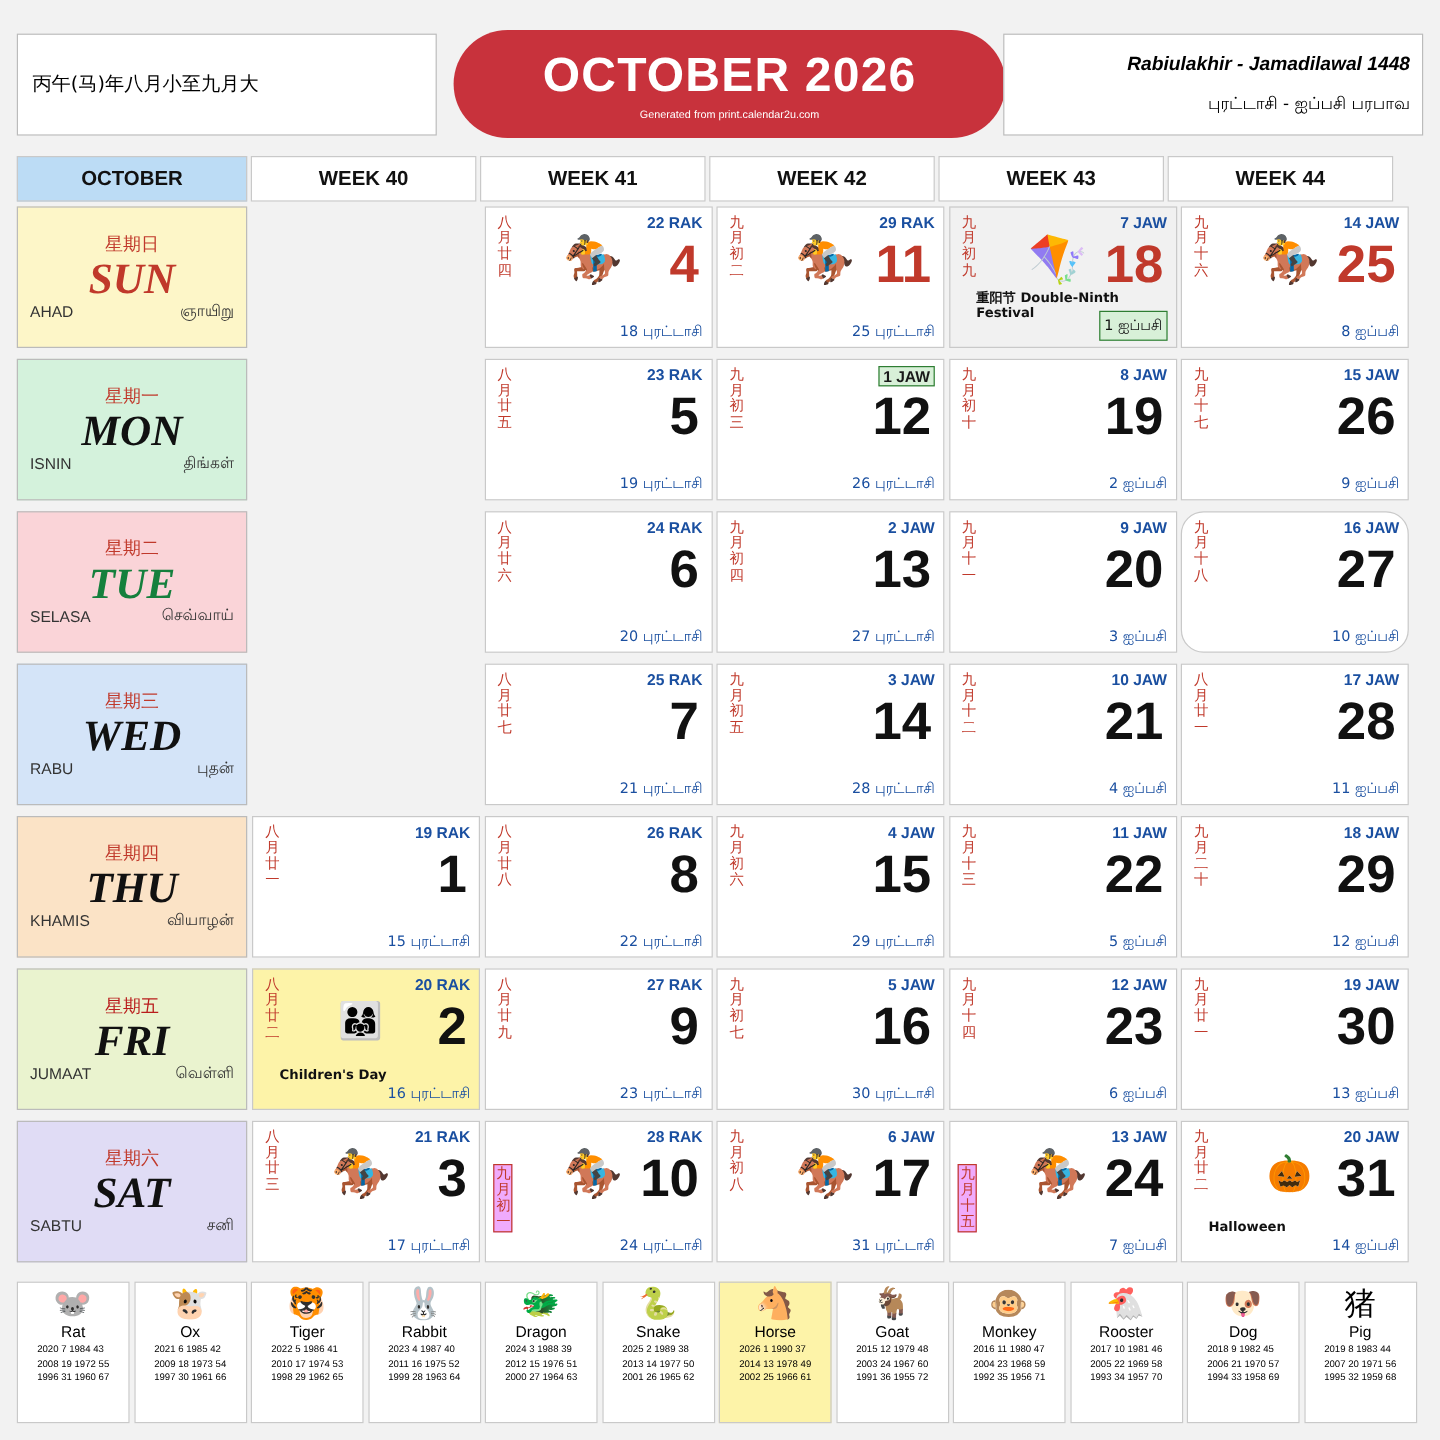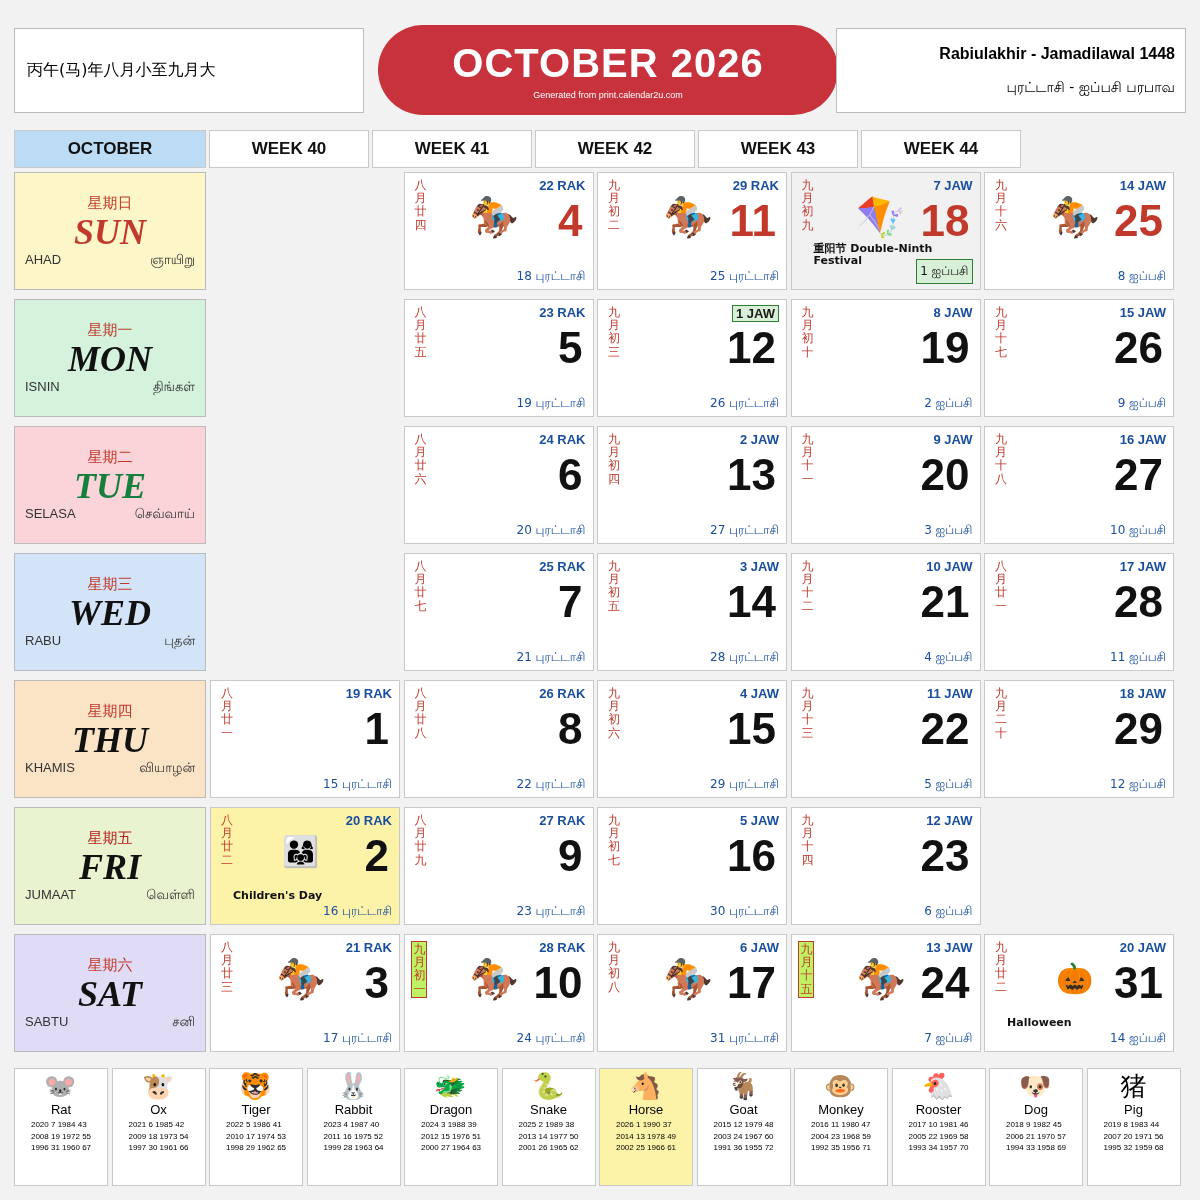--- a/index.html
+++ b/index.html
@@ -53,21 +53,21 @@
   }
   .hdr-right {
     position: absolute; right: 0; top: 0;
     width: 350px; height: 85px;
     background: #ffffff;
     border: 1px solid #bbb;
     display: flex; flex-direction: column;
     align-items: flex-end; justify-content: center;
     padding-right: 10px;
   }
-  .hdr-right .l1 { font-size: 16px; font-weight: bold; color: #000; }
+  .hdr-right .l1 { font-size: 16px; font-weight: bold; color: #000; font-style: italic; }
   .hdr-right .l2 { font-size: 14px; color: #000; font-family: "DejaVu Sans", sans-serif; margin-top: 16px;}
 
   
   .weekrow {
     position: absolute;
     left: 14px; top: 130px;
     width: 1172px; height: 38px;
     display: flex;
   }
   .wk-cell {
@@ -75,21 +75,21 @@
     background: #fff;
     border: 1px solid #c9c9c9;
     display: flex; align-items: center; justify-content: center;
     font-size: 17px; font-weight: bold; color: #111;
     margin-right: 3px;
   }
   .wk-cell.month {
     width: 192px;
     background: #bcdcf5;
   }
-  .wk-cell.wknum { width: 160px; text-align: right; }
+  .wk-cell.wknum { width: 188px; text-align: right; }
 
   
   .grid {
     position: absolute;
     left: 14px; top: 172px;
     width: 1172px; height: 890px;
   }
   .daylabel {
     position: absolute;
     left: 0;
@@ -127,22 +127,23 @@
   .cell .lun {
     position: absolute; left: 6px; top: 6px;
     font-size: 12px; color: #c0392b;
     line-height: 1.1;
     width: 16px;
     font-family: "DejaVu Sans", sans-serif;
     text-align: right;
   }
   .cell .lun.boxed {
     border: 1px solid #c0392b;
-    background: #bef264;
+    background: #f0abfc;
     padding: 1px 0;
+    margin-top: 29px;
   }
   .cell .hij {
     position: absolute; right: 7px; top: 5px;
     font-size: 13px; font-weight: bold; color: #1a4fa0;
   }
   .cell .hij.boxed {
     border: 1px solid #2e7d32;
     background: #d8f0d8;
     padding: 0 3px;
     color: #1a1a1a;
@@ -355,21 +356,21 @@
         <div class="hij">2 JAW</div>
         <div class="num">13</div>
         <div class="tam">27 புரட்டாசி</div>
       </div>
       <div class="cell" style="top: 254px; left: 776.5px;">
         <div class="lun">九月十一</div>
         <div class="hij">9 JAW</div>
         <div class="num">20</div>
         <div class="tam">3 ஐப்பசி</div>
       </div>
-      <div class="cell" style="top: 254px; left: 970px;">
+      <div class="cell" style="top: 254px; left: 970px; border-radius: 19px;">
         <div class="lun">九月十八</div>
         <div class="hij">16 JAW</div>
         <div class="num">27</div>
         <div class="tam">10 ஐப்பசி</div>
       </div>
       <div class="cell empty" style="top: 381px; left: 196px;"></div>
       <div class="cell" style="top: 381px; left: 389.5px;">
         <div class="lun">八月廿七</div>
         <div class="hij">25 RAK</div>
         <div class="num">7</div>
@@ -442,20 +443,26 @@
         <div class="hij">5 JAW</div>
         <div class="num">16</div>
         <div class="tam">30 புரட்டாசி</div>
       </div>
       <div class="cell" style="top: 635px; left: 776.5px;">
         <div class="lun">九月十四</div>
         <div class="hij">12 JAW</div>
         <div class="num">23</div>
         <div class="tam">6 ஐப்பசி</div>
       </div>
+      <div class="cell" style="top: 635px; left: 970px;">
+        <div class="lun">九月廿一</div>
+        <div class="hij">19 JAW</div>
+        <div class="num">30</div>
+        <div class="tam">13 ஐப்பசி</div>
+      </div>
       <div class="cell" style="top: 762px; left: 196px;">
         <div class="lun">八月廿三</div>
         <div class="hij">21 RAK</div>
         <div class="art">🏇</div>
         <div class="num">3</div>
         <div class="tam">17 புரட்டாசி</div>
       </div>
       <div class="cell" style="top: 762px; left: 389.5px;">
         <div class="lun boxed">九月初一</div>
         <div class="hij">28 RAK</div>

